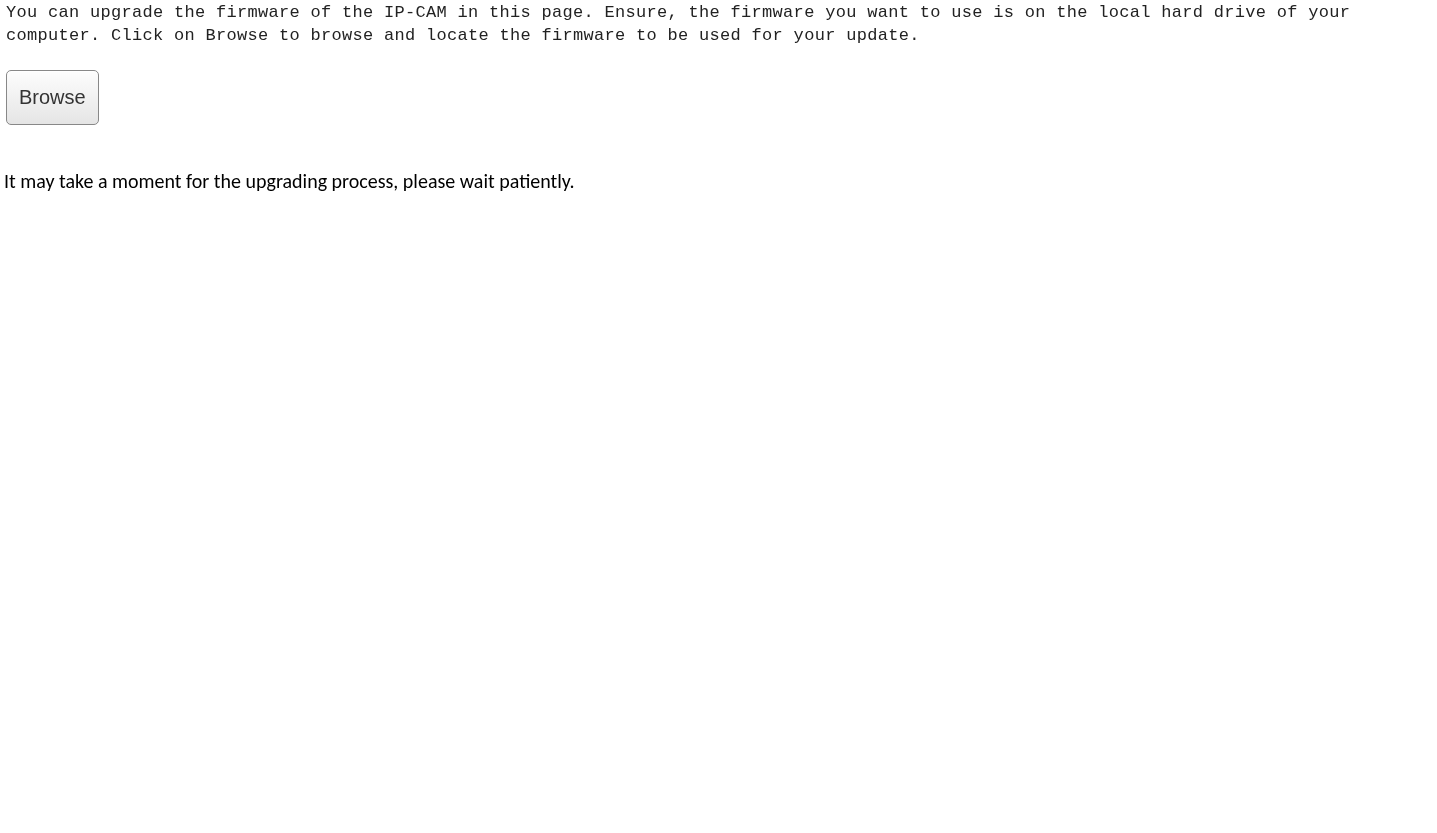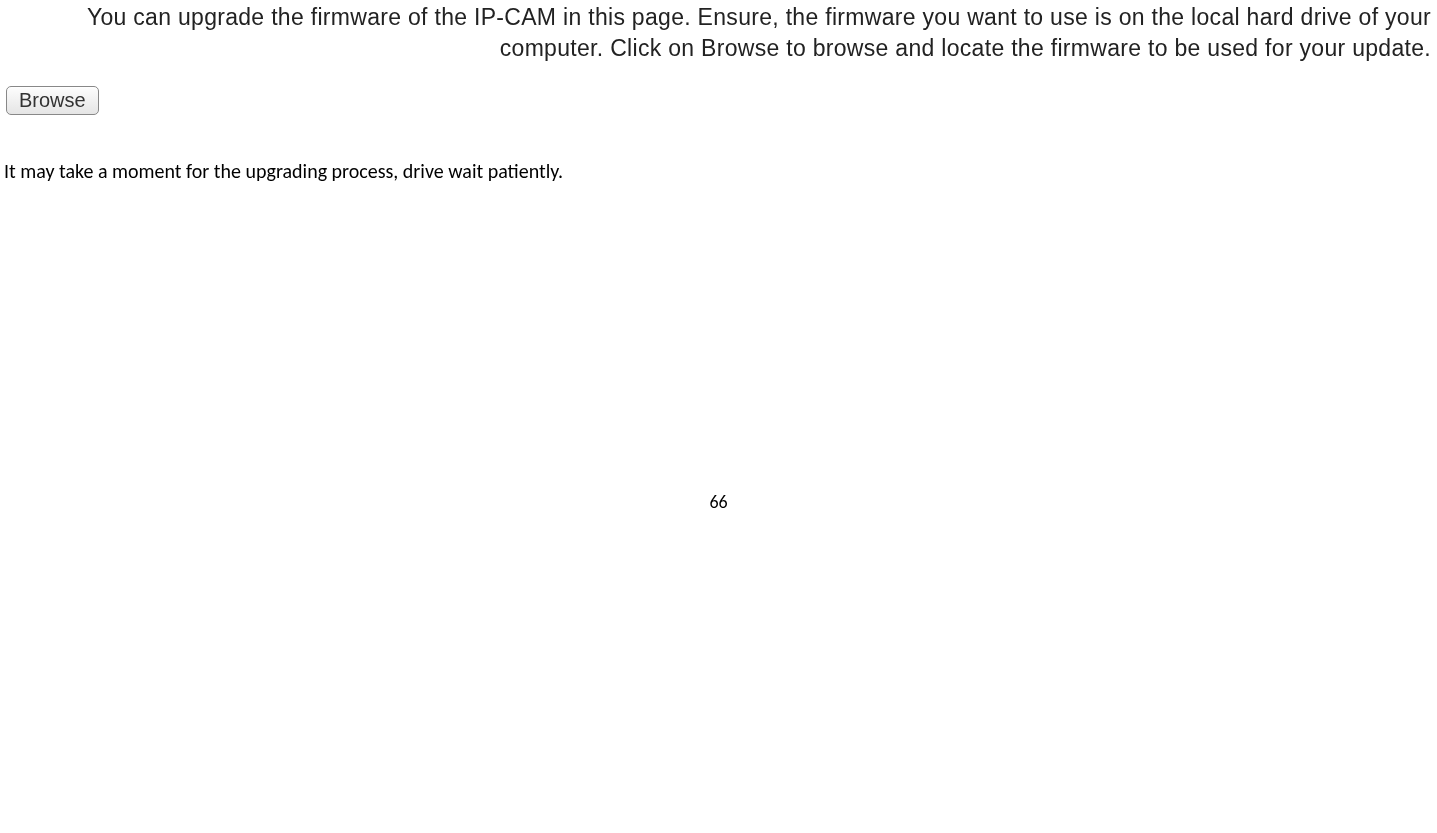--- a/index.html
+++ b/index.html
@@ -17,39 +17,38 @@
       font-size: 20px;
       margin-bottom: 6px;
     }
     .screenshot-panel {
       background: #fff;
       position: relative;
       padding: 0;
       margin-bottom: 4px;
     }
     .panel-text {
-      font-size: 23px;
+      font-size: 17px;
       color: #222;
       line-height: 1.35;
       filter: blur(0.7px);
       letter-spacing: 0.3px;
-      font-family: Liberation Sans, sans-serif;
+      font-family: Liberation Mono, monospace;
       padding: 2px 2px 6px 2px;
-      text-align: right;
     }
     .browse-area {
       margin-top: 16px;
       margin-left: 2px;
     }
     .btn {
       display: inline-block;
       background: linear-gradient(#fdfdfd, #e5e5e5);
       border: 1px solid #888;
       border-radius: 5px;
-      padding: 2px 12px;
+      padding: 15px 12px;
       font-size: 20px;
       color: #333;
       font-family: Arial, sans-serif;
       filter: blur(0.6px);
       box-shadow: inset 0 1px 0 rgba(255,255,255,0.7);
       vertical-align: middle;
     }
     .highlight-ring {
       display: inline-block;
       border: 3px solid #d80000;
@@ -91,17 +90,16 @@
   <div class="screenshot-panel">
     <div class="panel-text">You can upgrade the firmware of the IP-CAM in this page. Ensure, the firmware you want to use is on the local hard drive of your computer. Click on Browse to browse and locate the firmware to be used for your update.</div>
 
     <div class="browse-area">
       <span class="btn">Browse</span>
     </div>
 
   </div>
 
   <div class="body-text">
-    <p>It may take a moment for the upgrading process, drive wait patiently.</p>
+    <p>It may take a moment for the upgrading process, please wait patiently.</p>
   </div>
 
-  <div class="page-number">66</div>
 </div>
 
 </body></html>

